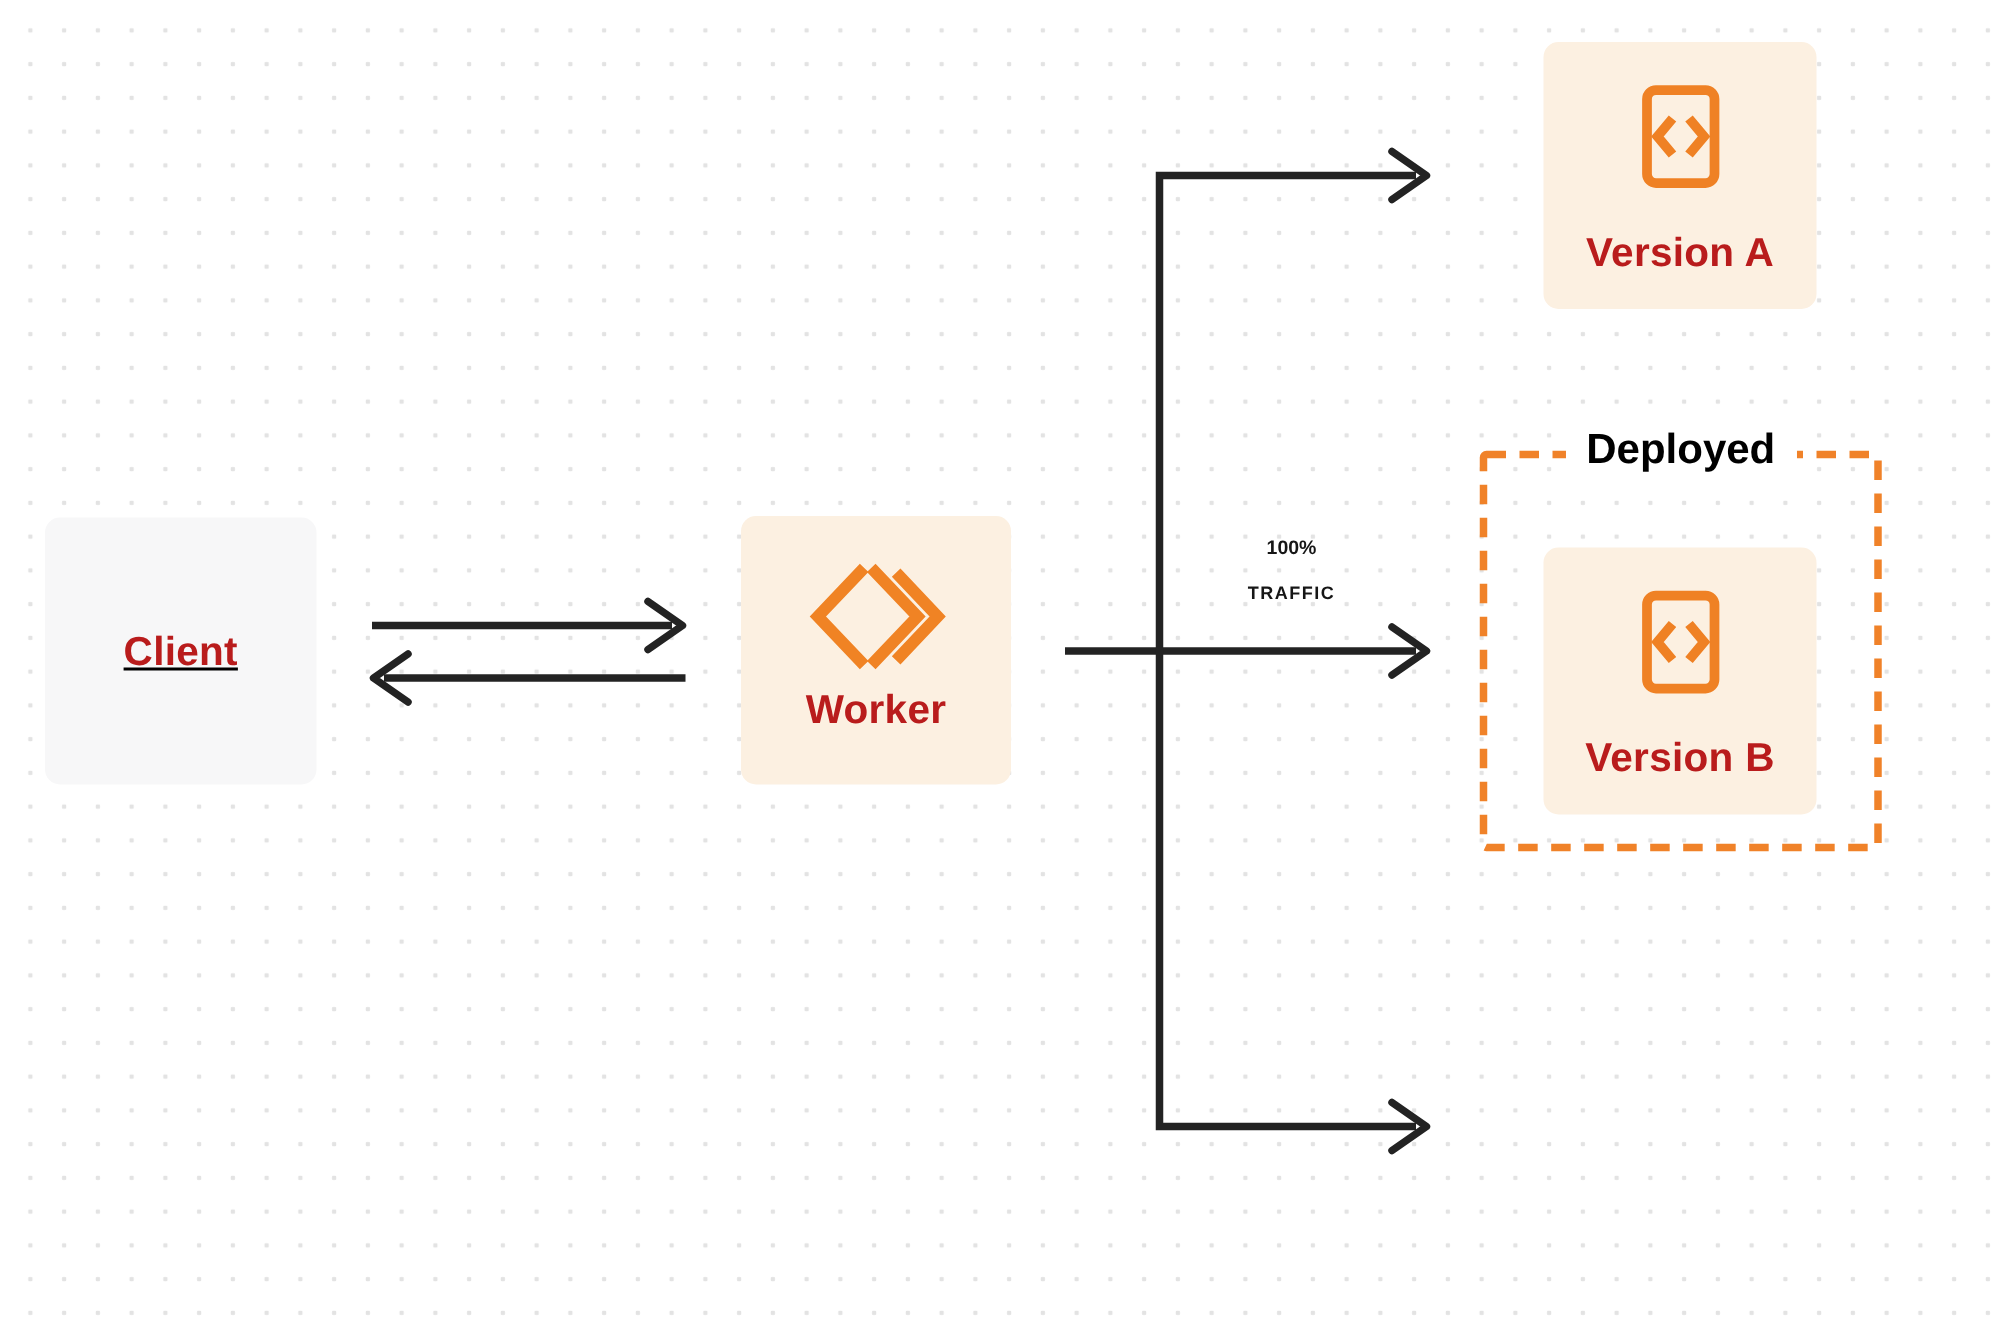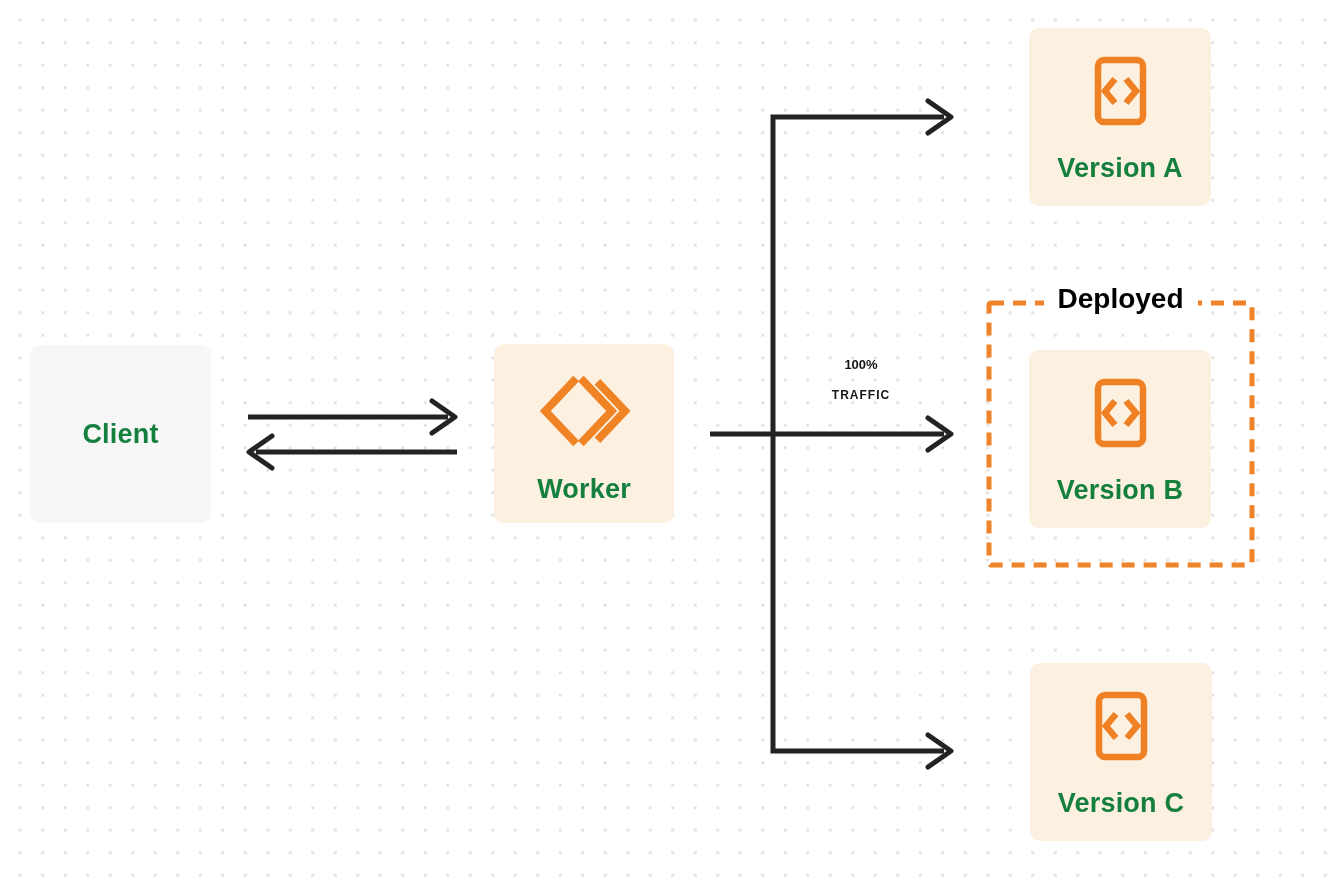--- a/index.html
+++ b/index.html
@@ -30,45 +30,46 @@
     border-radius: 10px;
     display: flex;
     flex-direction: column;
     align-items: center;
     justify-content: flex-start;
     z-index: 2;
   }
   .node .node-label {
     font-weight: 700;
     font-size: 27px;
-    color: #15803d;
+    color: #b91c1c;
     letter-spacing: 0.2px;
     white-space: nowrap;
   }
   .client-node {
     left: 30px; top: 345px;
     width: 181px; height: 178px;
     background: #f7f7f8;
     justify-content: center;
+    text-decoration: underline;
   }
   .worker-node {
     left: 494px; top: 344px;
     width: 180px; height: 179px;
     background: #fcf0e1;
   }
   .worker-node .logo { margin-top: 20px; }
-  .worker-node .node-label { margin-top: 16px; }
+  .worker-node .node-label { margin-top: 0; }
   .version-node {
     width: 182px; height: 178px;
     background: #fcf0e1;
   }
   .version-node .file-icon { margin-top: 28px; }
   .version-node .node-label { margin-top: 27px; }
   #version-a { left: 1029px; top: 28px; }
-  #version-b { left: 1029px; top: 350px; }
+  #version-b { left: 1029px; top: 365px; }
   #version-c { left: 1030px; top: 663px; }
 
   .deployed-frame {
     position: absolute;
     left: 986px; top: 300px;
     width: 269px; height: 268px;
     z-index: 1;
   }
   .deployed-frame svg { position: absolute; left: 0; top: 0; }
   .deployed-label {
@@ -156,22 +157,14 @@
 
   <div class="node version-node" id="version-b">
     <svg class="file-icon" width="53" height="70" viewBox="0 0 53 70" fill="none" stroke="#ef8124" stroke-width="6.5">
       <rect x="4" y="4" width="45" height="62" rx="6"></rect>
       <path d="M21 23 L11 35 L21 47" stroke-linejoin="miter"></path>
       <path d="M32 23 L42 35 L32 47" stroke-linejoin="miter"></path>
     </svg>
     <span class="node-label">Version B</span>
   </div>
 
-  <div class="node version-node" id="version-c">
-    <svg class="file-icon" width="53" height="70" viewBox="0 0 53 70" fill="none" stroke="#ef8124" stroke-width="6.5">
-      <rect x="4" y="4" width="45" height="62" rx="6"></rect>
-      <path d="M21 23 L11 35 L21 47" stroke-linejoin="miter"></path>
-      <path d="M32 23 L42 35 L32 47" stroke-linejoin="miter"></path>
-    </svg>
-    <span class="node-label">Version C</span>
-  </div>
 
 </div>
 
 </body></html>

